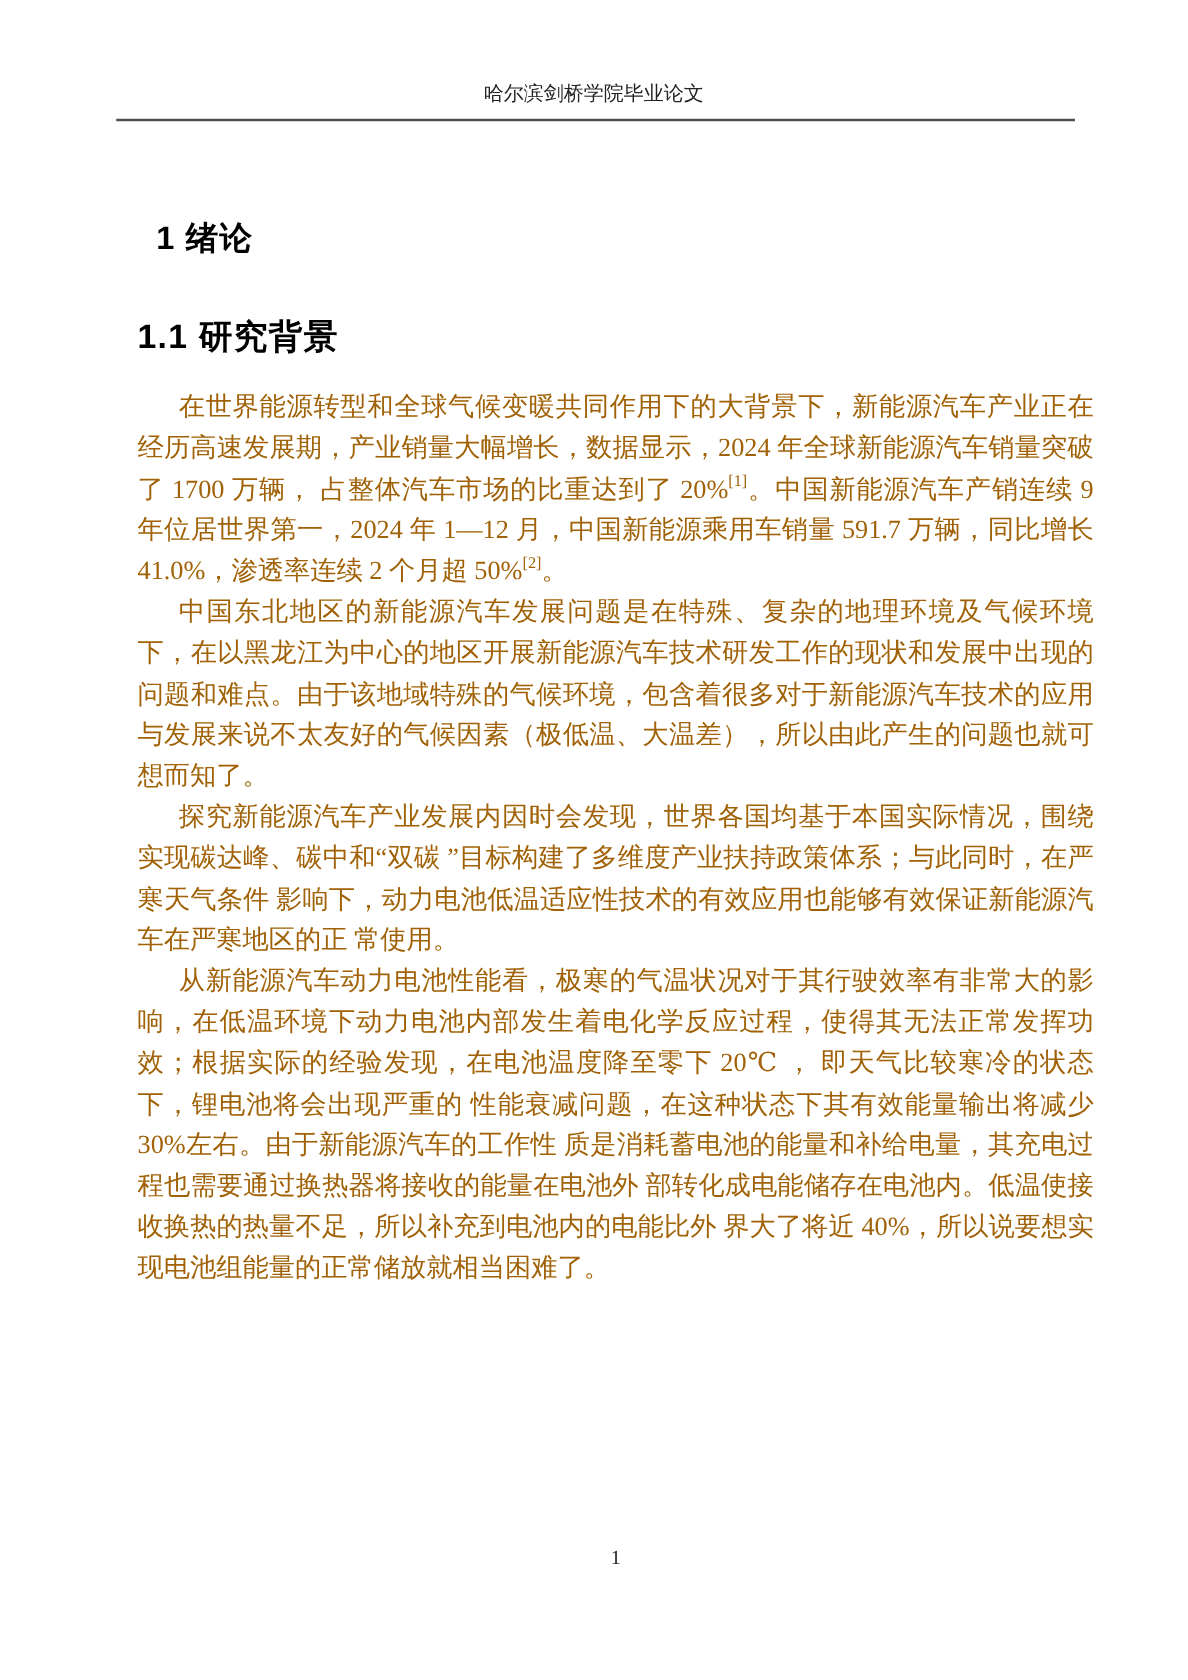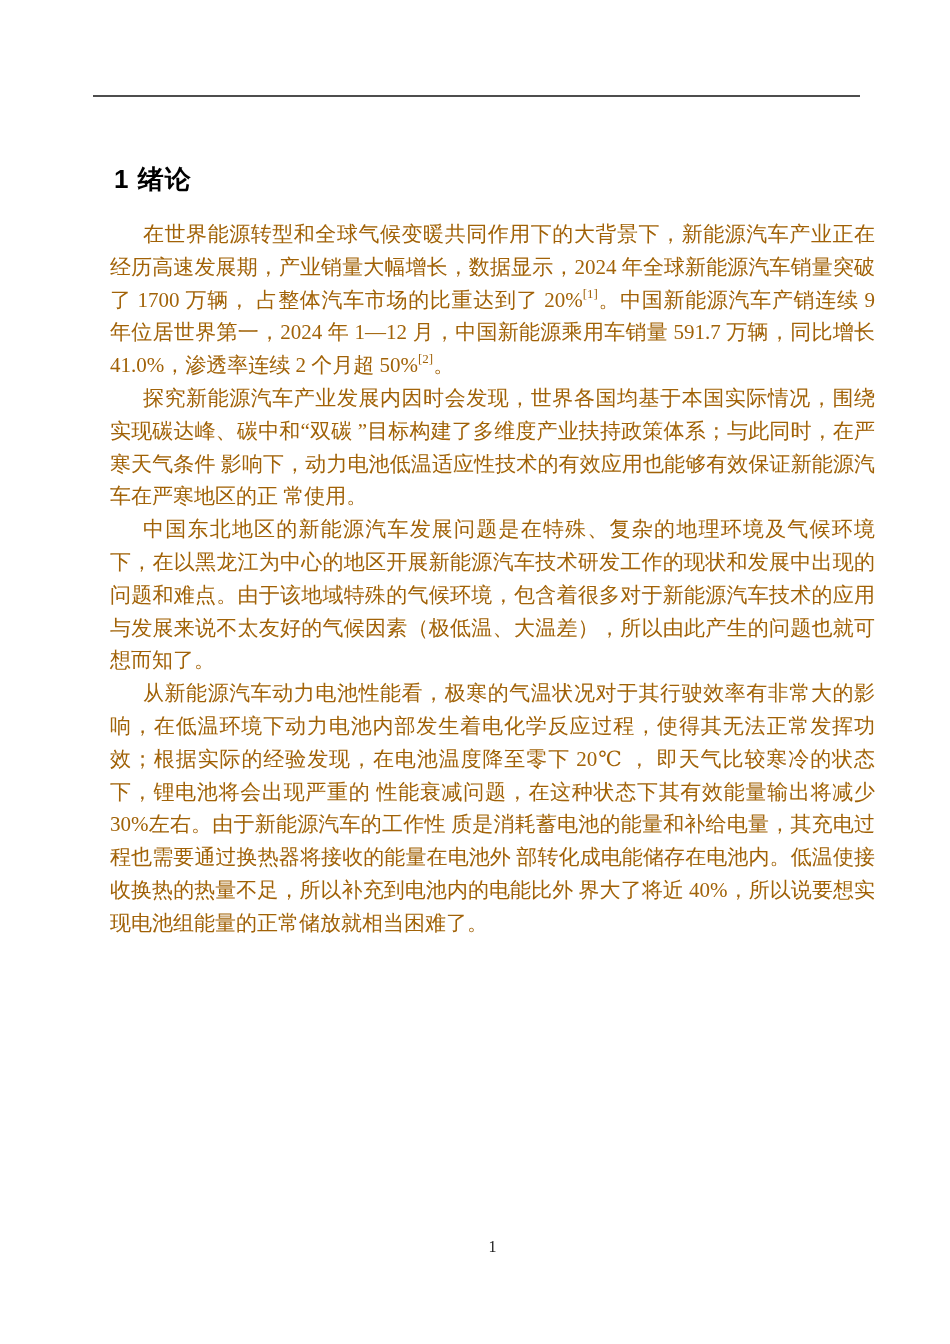--- a/index.html
+++ b/index.html
@@ -39,21 +39,21 @@
     position: absolute;
     left: 110px;
     top: 160px;
     width: 765px;
   }
   .chapter-heading {
     font-family: "Liberation Sans", "DejaVu Sans", sans-serif;
     font-weight: bold;
     font-size: 26px;
     line-height: 30px;
-    margin: 4px;
+    margin: 15px;
     letter-spacing: 1px;
     color: #000000;
   }
   .section-heading {
     font-family: "Liberation Sans", "DejaVu Sans", sans-serif;
     font-weight: bold;
     font-size: 27px;
     line-height: 31px;
     margin: 49px 0 0 0;
     letter-spacing: 1px;
@@ -88,32 +88,34 @@
     text-align: center;
     font-size: 16px;
     color: #222222;
   }
 </style>
 </head>
 <body>
 
 <div class="page">
 
+  <div class="header-title">哈尔滨剑桥学院毕业论文</div>
 
   <div class="header-rule"></div>
 
   <div class="content">
 
     <h1 class="chapter-heading">1  绪论</h1>
 
+    <h2 class="section-heading">1.1  研究背景</h2>
 
     <div class="paragraphs">
       <p class="body-par"><span>在世界能源转型和全球气候变暖共同作用下的大背景下，新能源汽车产业正在经历高速发展期，产业销量大幅增长，数据显示，2024 年全球新能源汽车销量突破了 1700 万辆， 占整体汽车市场的比重达到了 20%</span><sup>[1]</sup><span>。中国新能源汽车产销连续 9 年位居世界第一，2024 年 1—12 月，中国新能源乘用车销量 591.7 万辆，同比增长 41.0%，渗透率连续 2 个月超 50%</span><sup>[2]</sup><span>。</span></p>
+      <p class="body-par"><span>中国东北地区的新能源汽车发展问题是在特殊、复杂的地理环境及气候环境下，在以黑龙江为中心的地区开展新能源汽车技术研发工作的现状和发展中出现的问题和难点。由于该地域特殊的气候环境，包含着很多对于新能源汽车技术的应用与发展来说不太友好的气候因素（极低温、大温差），所以由此产生的问题也就可想而知了。</span></p>
       <p class="body-par"><span>探究新能源汽车产业发展内因时会发现，世界各国均基于本国实际情况，围绕实现碳达峰、碳中和“双碳 ”目标构建了多维度产业扶持政策体系；与此同时，在严寒天气条件 影响下，动力电池低温适应性技术的有效应用也能够有效保证新能源汽车在严寒地区的正 常使用。</span></p>
-      <p class="body-par"><span>中国东北地区的新能源汽车发展问题是在特殊、复杂的地理环境及气候环境下，在以黑龙江为中心的地区开展新能源汽车技术研发工作的现状和发展中出现的问题和难点。由于该地域特殊的气候环境，包含着很多对于新能源汽车技术的应用与发展来说不太友好的气候因素（极低温、大温差），所以由此产生的问题也就可想而知了。</span></p>
       <p class="body-par"><span>从新能源汽车动力电池性能看，极寒的气温状况对于其行驶效率有非常大的影响，在低温环境下动力电池内部发生着电化学反应过程，使得其无法正常发挥功效；根据实际的经验发现，在电池温度降至零下 20℃ ， 即天气比较寒冷的状态下，锂电池将会出现严重的 性能衰减问题，在这种状态下其有效能量输出将减少 30%左右。由于新能源汽车的工作性 质是消耗蓄电池的能量和补给电量，其充电过程也需要通过换热器将接收的能量在电池外 部转化成电能储存在电池内。低温使接收换热的热量不足，所以补充到电池内的电能比外 界大了将近 40%，所以说要想实现电池组能量的正常储放就相当困难了。</span></p>
     </div>
 
   </div>
 
   <div class="page-number">1</div>
 
 </div>
 
 </body></html>

